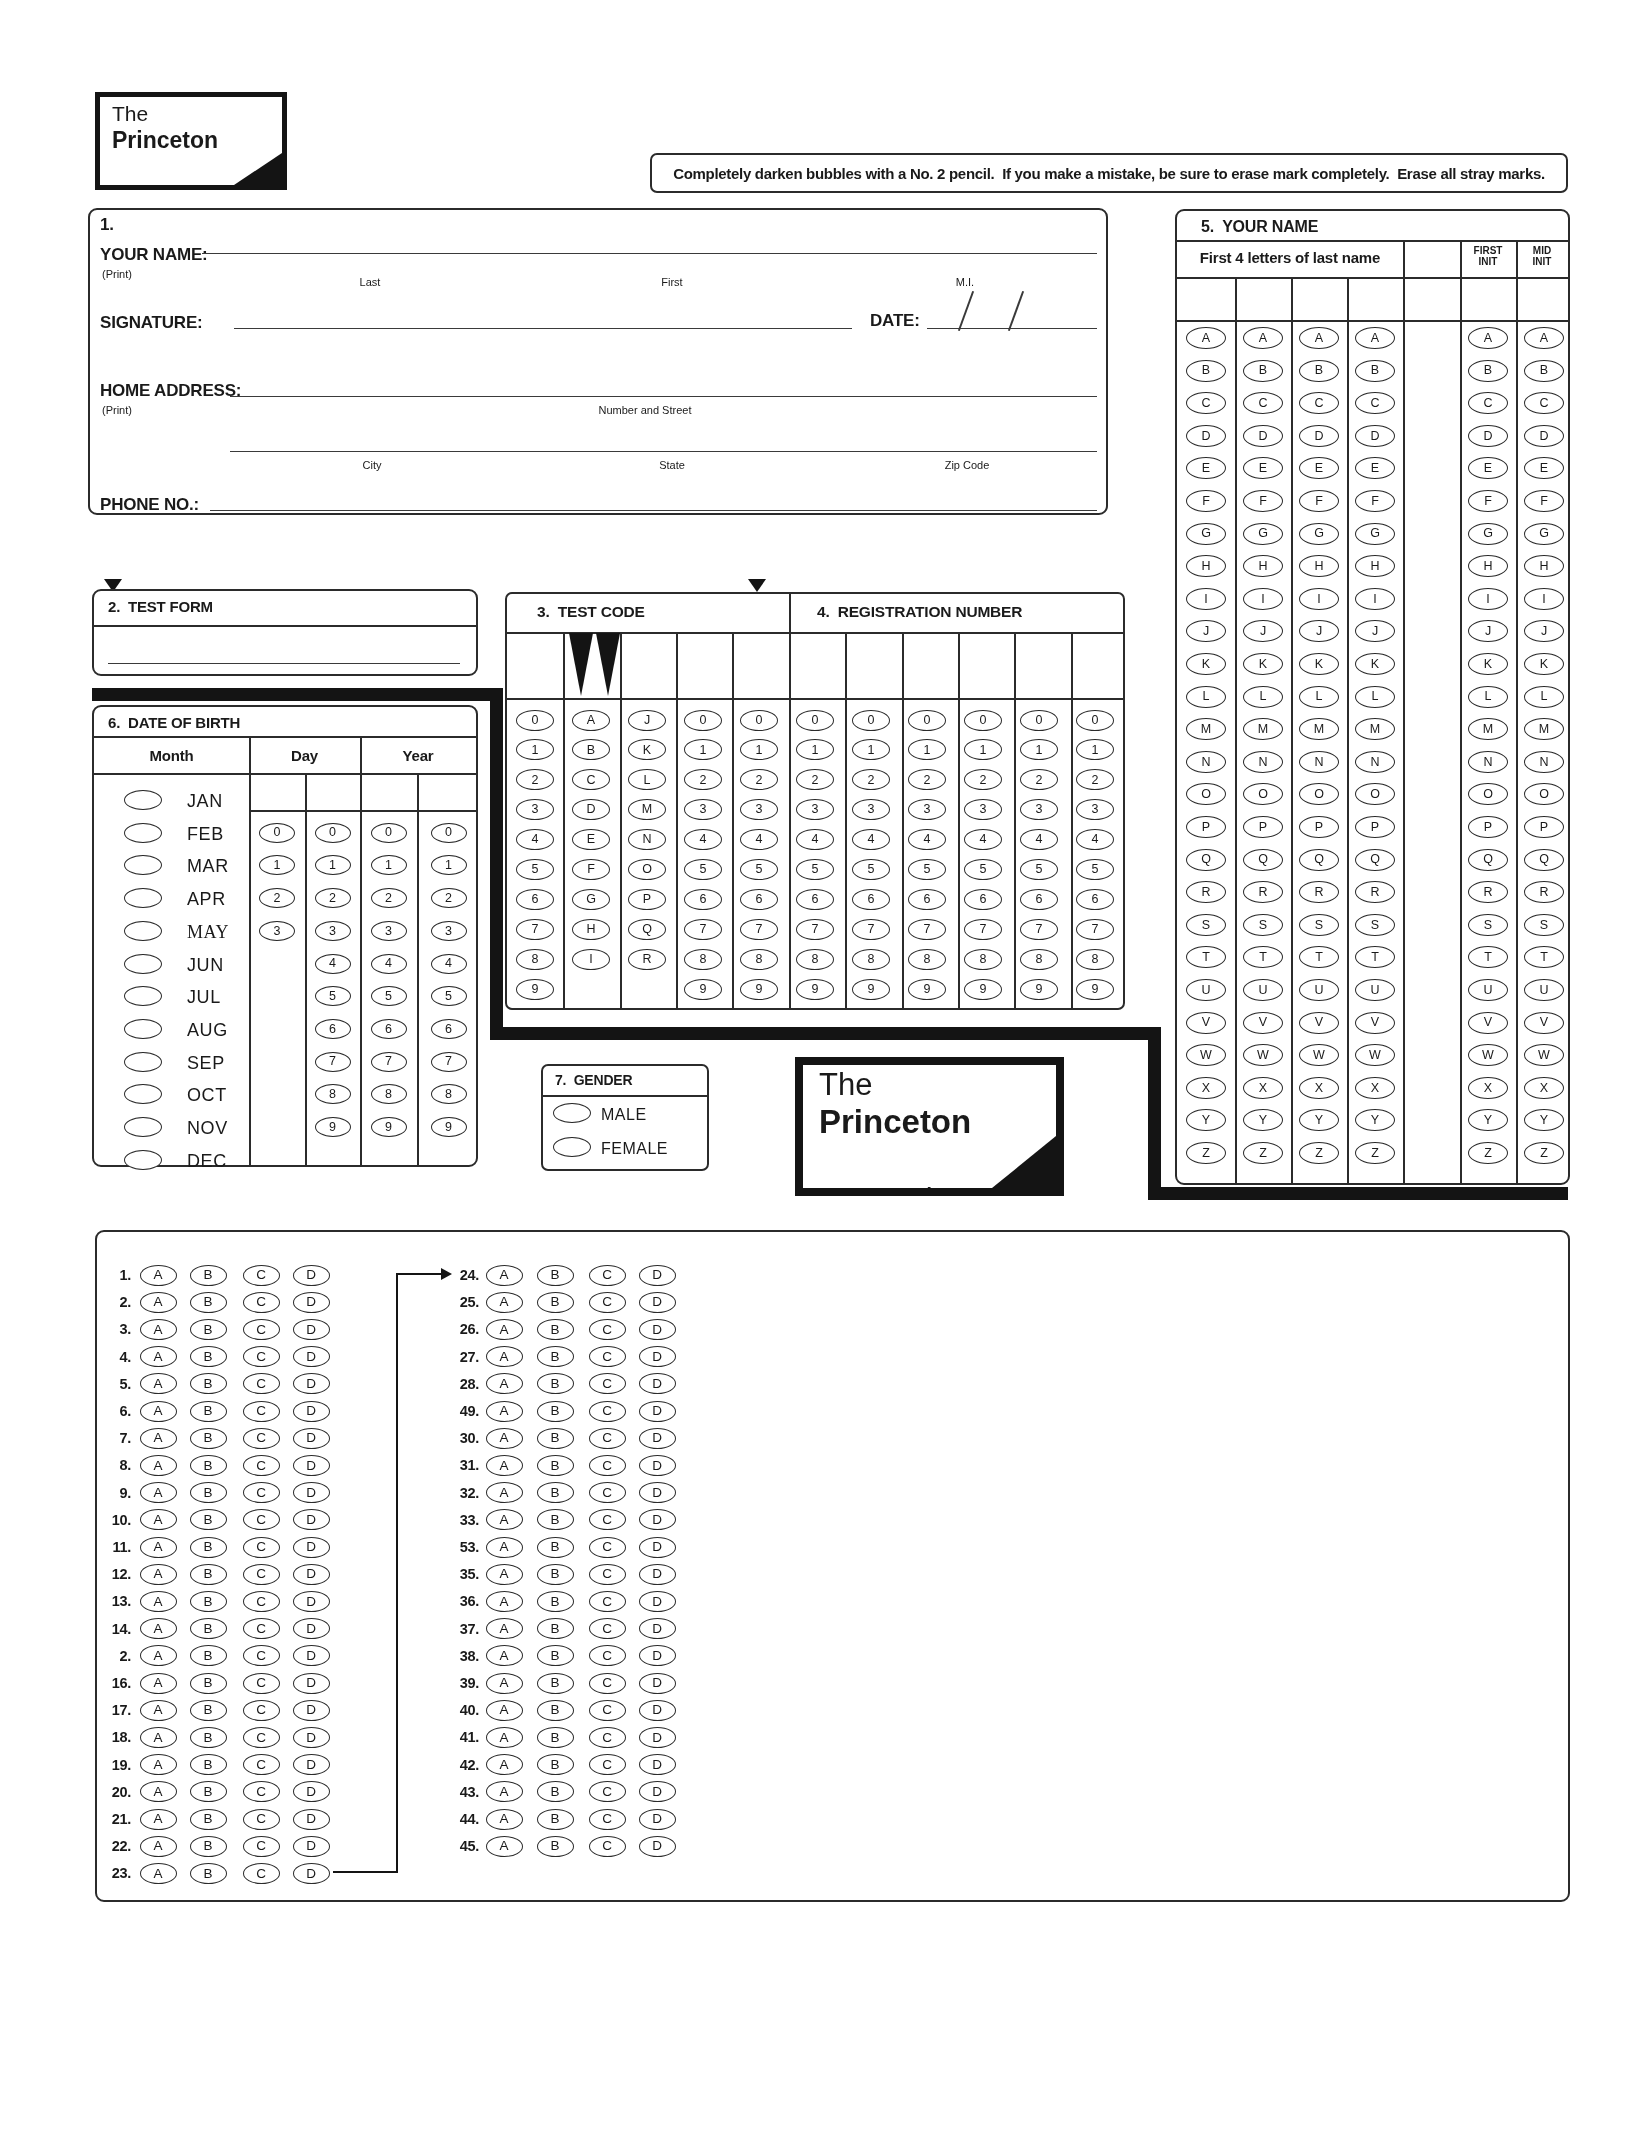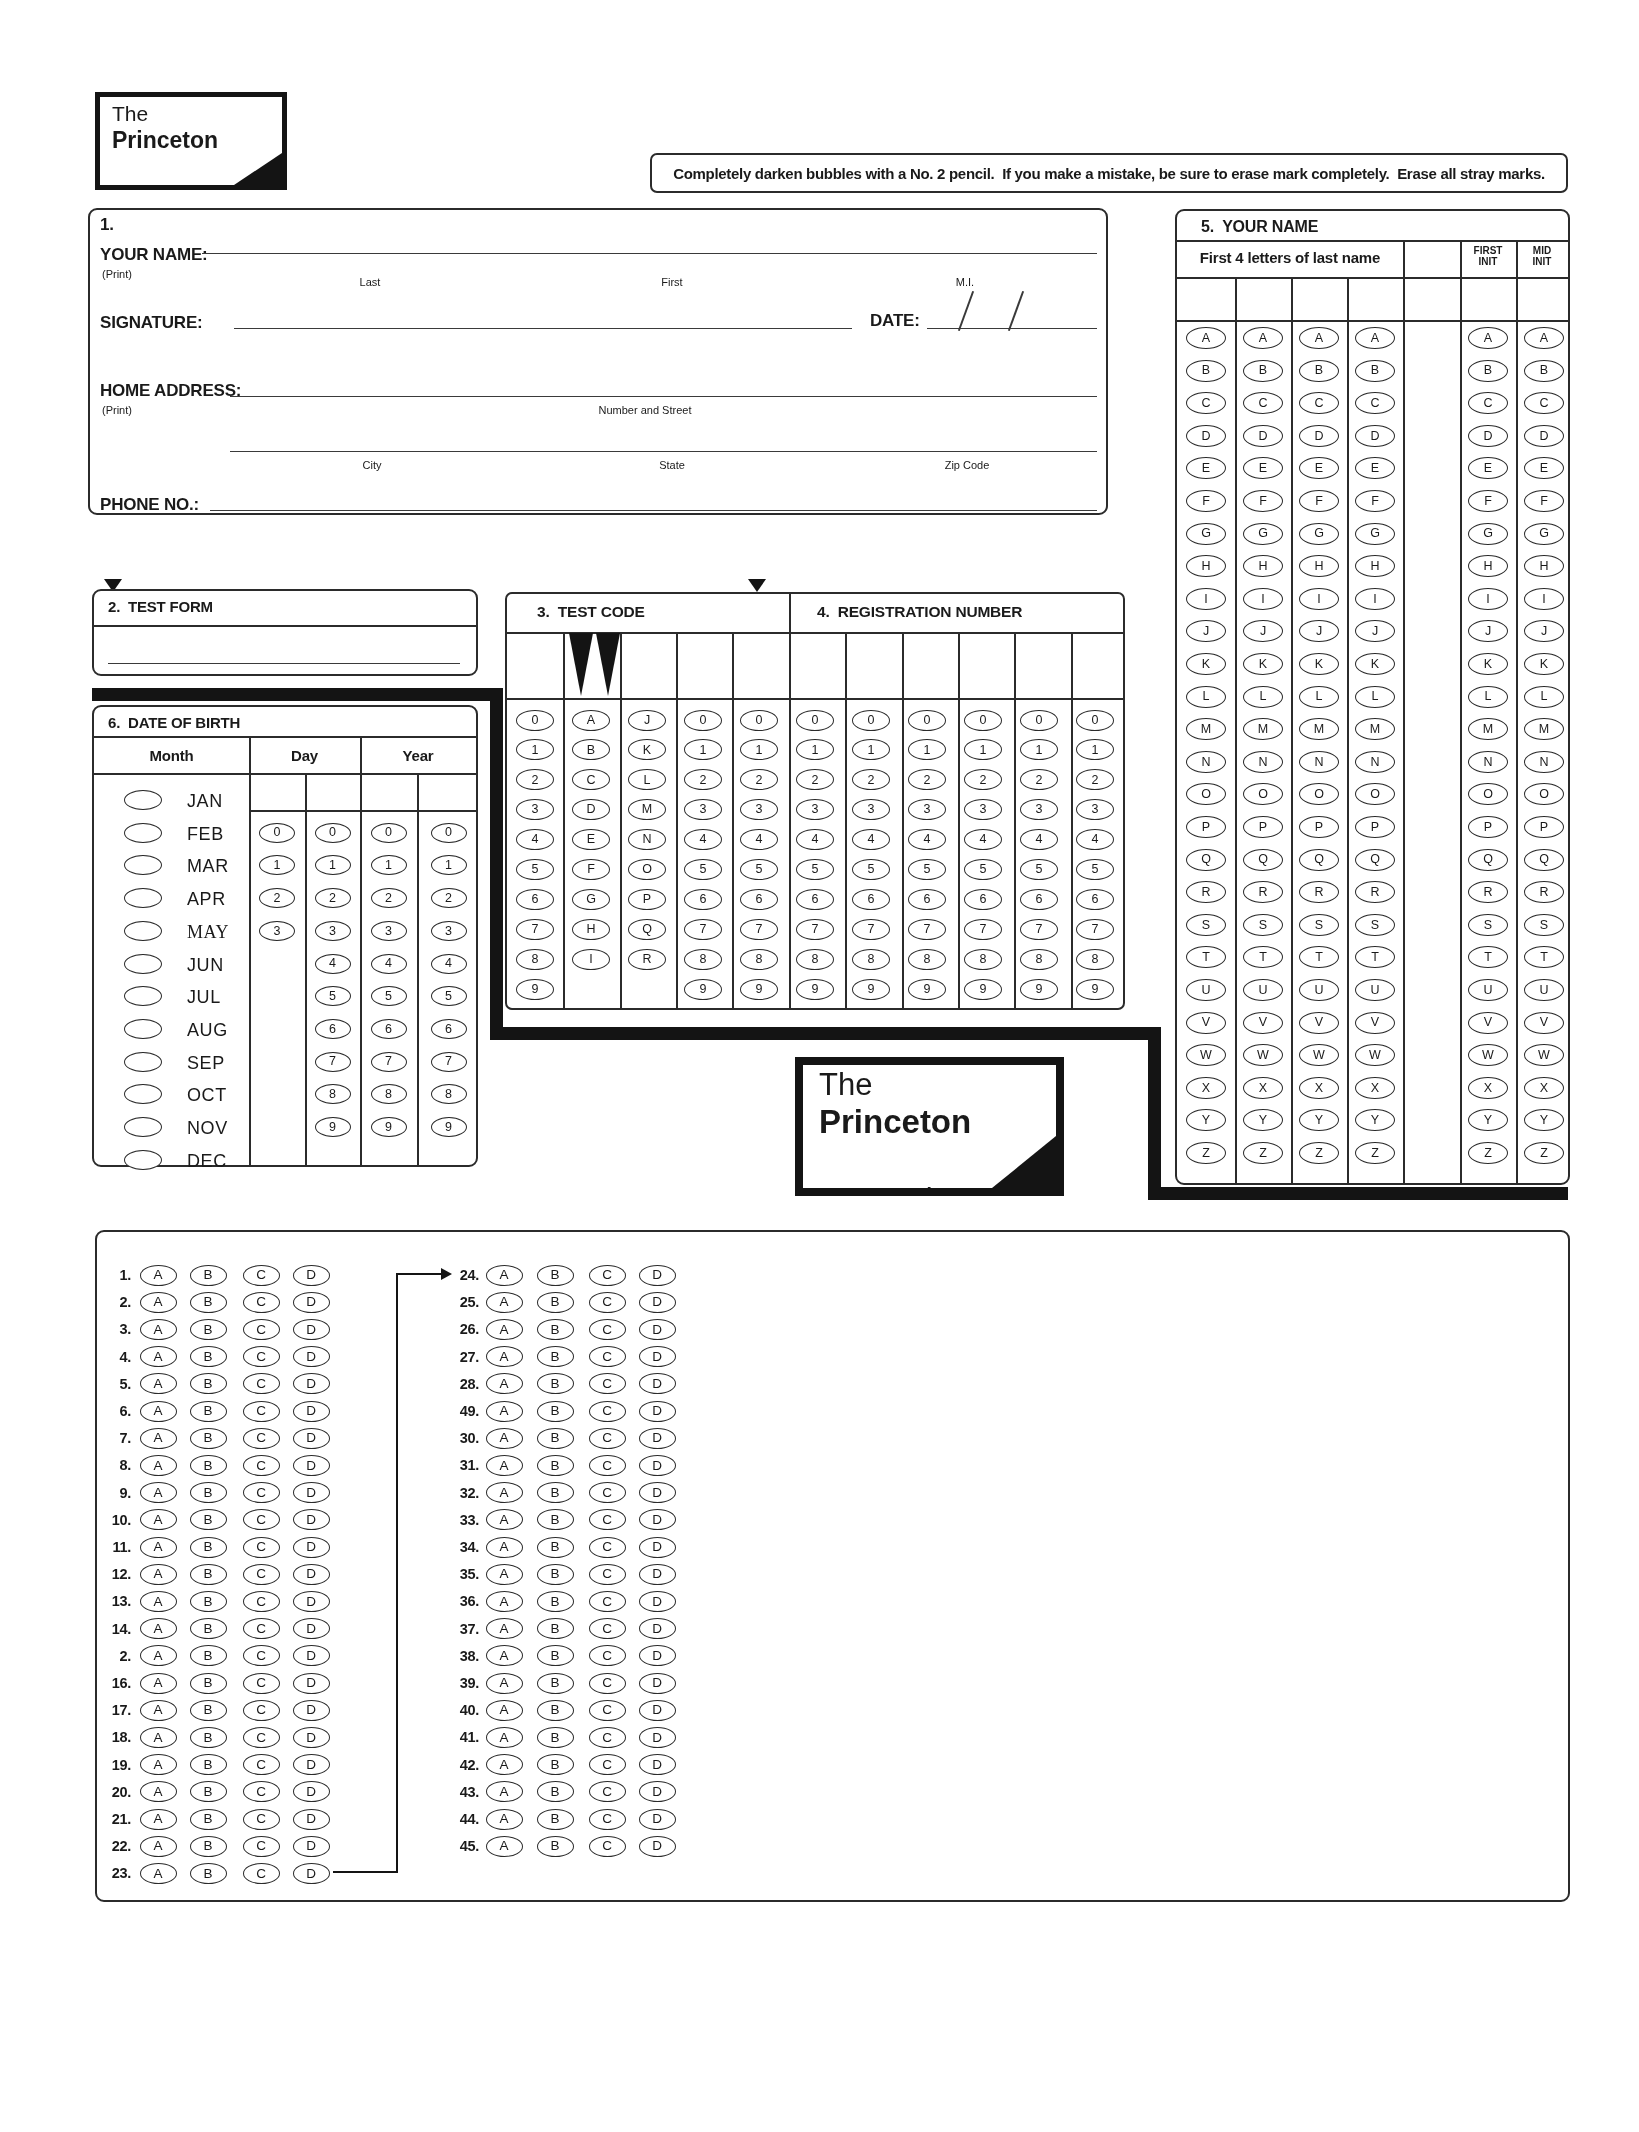--- a/index.html
+++ b/index.html
@@ -470,20 +470,28 @@
         <div class="bubble" style="left: 336.5px; top: 213.8px; width: 36px; height: 20px; font-size: 12.5px;">3</div>
         <div class="bubble" style="left: 336.5px; top: 246.5px; width: 36px; height: 20px; font-size: 12.5px;">4</div>
         <div class="bubble" style="left: 336.5px; top: 279.2px; width: 36px; height: 20px; font-size: 12.5px;">5</div>
         <div class="bubble" style="left: 336.5px; top: 311.9px; width: 36px; height: 20px; font-size: 12.5px;">6</div>
         <div class="bubble" style="left: 336.5px; top: 344.6px; width: 36px; height: 20px; font-size: 12.5px;">7</div>
         <div class="bubble" style="left: 336.5px; top: 377.3px; width: 36px; height: 20px; font-size: 12.5px;">8</div>
         <div class="bubble" style="left: 336.5px; top: 410px; width: 36px; height: 20px; font-size: 12.5px;">9</div>
       </div>
   </div>
 
+  <div class="box" style="left:541px;top:1064px;width:168px;height:107px;border-radius:7px;">
+    <div class="lbl" style="left:12px;top:7px;font-size:14px;">7.  GENDER</div>
+    <div class="hline" style="left:0;top:29px;width:164px;"></div>
+    <div class="bubble" style="left:10px;top:37px;width:38px;height:20px;"></div>
+    <div style="position:absolute;left:58px;top:40px;font-size:16px;letter-spacing:0.5px;">MALE</div>
+    <div class="bubble" style="left:10px;top:71px;width:38px;height:20px;"></div>
+    <div style="position:absolute;left:58px;top:74px;font-size:16px;letter-spacing:0.5px;">FEMALE</div>
+  </div>
 
   <div class="logo" style="left:795px;top:1057px;width:269px;height:139px;border-width:8px;">
     <div style="position:absolute;left:16px;top:2px;font-size:31px;line-height:36px;font-weight:400;">The</div>
     <div style="position:absolute;left:16px;top:38px;font-size:33px;line-height:38px;font-weight:700;">Princeton</div>
     <div style="position:absolute;left:16px;top:76px;font-size:31px;line-height:36px;font-weight:400;">
       <span>Review</span><span style="font-size:12px;vertical-align:super;">®</span>
     </div>
     <div class="tri" style="border-bottom:52px solid #141414;border-left:64px solid transparent;"></div>
   </div>
 
@@ -651,21 +659,21 @@
         <div class="qnum" style="left: 336px; width: 46px; top: 253.6px;">32.</div>
         <div class="bubble" style="left: 388.5px; top: 250.1px; width: 37px; height: 21px; font-size: 13.5px;">A</div>
         <div class="bubble" style="left: 439.5px; top: 250.1px; width: 37px; height: 21px; font-size: 13.5px;">B</div>
         <div class="bubble" style="left: 491.5px; top: 250.1px; width: 37px; height: 21px; font-size: 13.5px;">C</div>
         <div class="bubble" style="left: 541.5px; top: 250.1px; width: 37px; height: 21px; font-size: 13.5px;">D</div>
         <div class="qnum" style="left: 336px; width: 46px; top: 280.8px;">33.</div>
         <div class="bubble" style="left: 388.5px; top: 277.3px; width: 37px; height: 21px; font-size: 13.5px;">A</div>
         <div class="bubble" style="left: 439.5px; top: 277.3px; width: 37px; height: 21px; font-size: 13.5px;">B</div>
         <div class="bubble" style="left: 491.5px; top: 277.3px; width: 37px; height: 21px; font-size: 13.5px;">C</div>
         <div class="bubble" style="left: 541.5px; top: 277.3px; width: 37px; height: 21px; font-size: 13.5px;">D</div>
-        <div class="qnum" style="left: 336px; width: 46px; top: 308px;">34.</div>
+        <div class="qnum" style="left: 336px; width: 46px; top: 308px;">53.</div>
         <div class="bubble" style="left: 388.5px; top: 304.5px; width: 37px; height: 21px; font-size: 13.5px;">A</div>
         <div class="bubble" style="left: 439.5px; top: 304.5px; width: 37px; height: 21px; font-size: 13.5px;">B</div>
         <div class="bubble" style="left: 491.5px; top: 304.5px; width: 37px; height: 21px; font-size: 13.5px;">C</div>
         <div class="bubble" style="left: 541.5px; top: 304.5px; width: 37px; height: 21px; font-size: 13.5px;">D</div>
         <div class="qnum" style="left: 336px; width: 46px; top: 335.2px;">35.</div>
         <div class="bubble" style="left: 388.5px; top: 331.7px; width: 37px; height: 21px; font-size: 13.5px;">A</div>
         <div class="bubble" style="left: 439.5px; top: 331.7px; width: 37px; height: 21px; font-size: 13.5px;">B</div>
         <div class="bubble" style="left: 491.5px; top: 331.7px; width: 37px; height: 21px; font-size: 13.5px;">C</div>
         <div class="bubble" style="left: 541.5px; top: 331.7px; width: 37px; height: 21px; font-size: 13.5px;">D</div>
         <div class="qnum" style="left: 336px; width: 46px; top: 362.4px;">36.</div>

